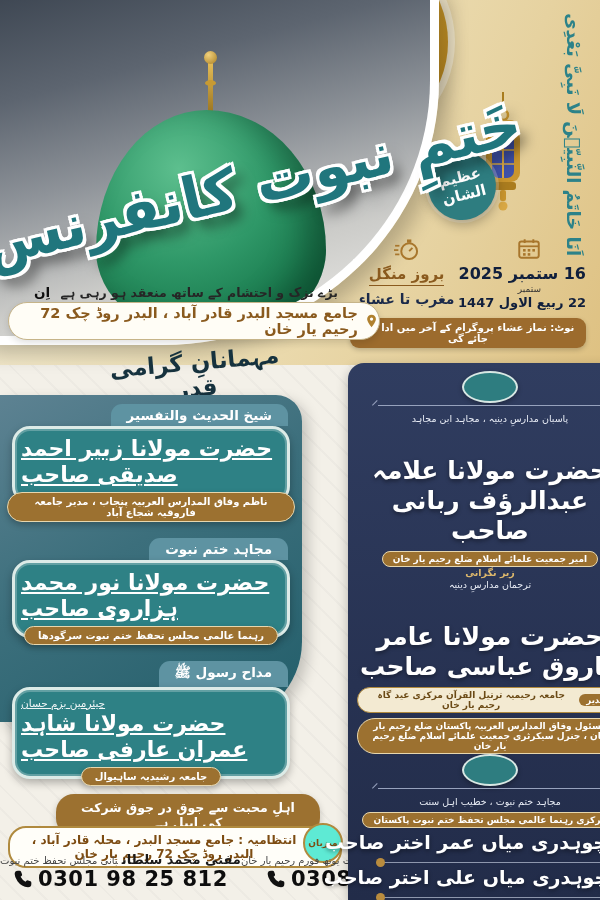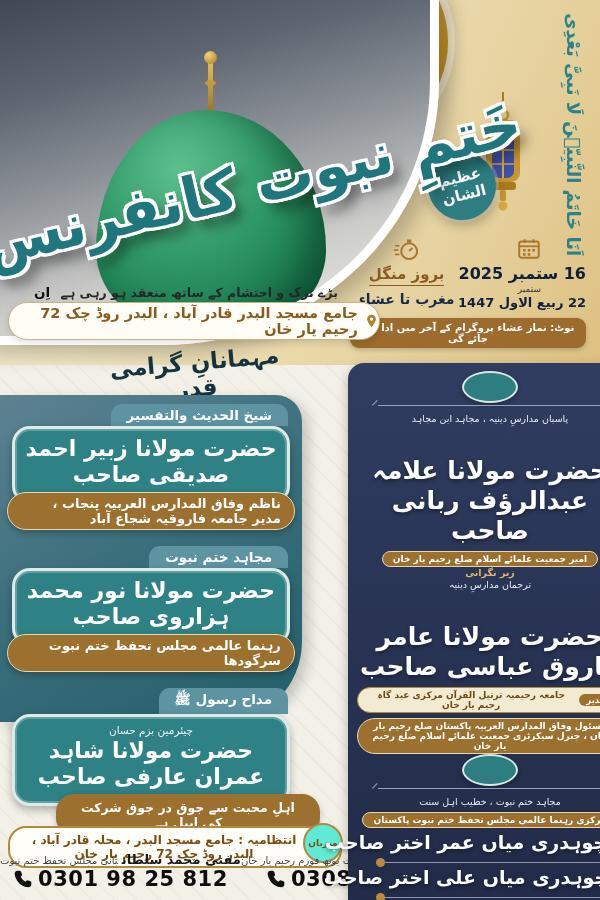--- a/index.html
+++ b/index.html
@@ -75,28 +75,28 @@
   .guests-heading{position:absolute;left:98px;top:349px;width:195px;z-index:2;
     transform:rotate(-5deg);text-align:center;direction:rtl;
     font-size:23px;font-weight:bold;color:#16323e;}
   
   .left-col{position:absolute;left:0;top:395px;width:302px;height:327px;z-index:3;
     background:linear-gradient(150deg,#5d8292 0%,#3c6f7c 45%,#225e6a 100%);
     border-radius:0 26px 80px 0;box-shadow:6px 6px 14px rgba(0,0,0,.2);}
   .role-tab{width:fit-content;margin:9px 14px 0 auto;padding:3px 16px;direction:rtl;
     background:#5e93a2;color:#fff;font-size:13.5px;font-weight:bold;
     border-radius:11px 11px 0 0;text-align:center;}
-  .name-frame{margin:0 12px;padding:7px 6px 13px;direction:rtl;text-align:center;
+  .name-frame{margin:0 12px;padding:7px 6px 13px;direction:rtl;text-align:left;
     background:#2e8185;border:3px solid #dcebe7;border-radius:18px;
     box-shadow:0 4px 9px rgba(0,0,0,.28),inset 0 0 0 2px rgba(255,255,255,.25);
-    color:#fff;font-weight:bold;font-size:22px;line-height:1.18;}
+    color:#fff;font-weight:bold;font-size:22px;line-height:1.18;text-decoration:underline;}
   .pre-small{font-size:10.5px;font-weight:normal;opacity:.92;margin-bottom:2px;}
   .cred-pill{width:fit-content;max-width:86%;margin:-12px auto 16px;position:relative;direction:rtl;
     background:#9c7130;border:1.5px solid #e7d7ae;color:#fff;
-    font-size:13px;font-weight:bold;border-radius:999px;padding:3px 13px;text-align:right;
+    font-size:10px;font-weight:bold;border-radius:999px;padding:3px 13px;text-align:center;
     box-shadow:0 3px 6px rgba(0,0,0,.25);}
   
   .appeal{position:absolute;left:56px;top:794px;width:232px;z-index:3;direction:rtl;
     background:#9c7130;color:#fff;border-radius:18px;text-align:center;
     font-size:12.5px;font-weight:bold;padding:6px 16px;box-shadow:0 3px 7px rgba(0,0,0,.2);}
   .host{position:absolute;left:8px;top:826px;width:334px;z-index:3;direction:rtl;box-sizing:border-box;
     background:#fffef9;border:2px solid #b08a3e;border-radius:18px;color:#7d4c12;
     font-weight:bold;font-size:12px;text-align:center;padding:5px 30px 5px 8px;}
   .host-badge{position:absolute;right:-3px;top:-5px;width:36px;height:36px;border-radius:50%;
     background:#5eead4;border:2px solid #b08a3e;display:flex;align-items:center;justify-content:center;

